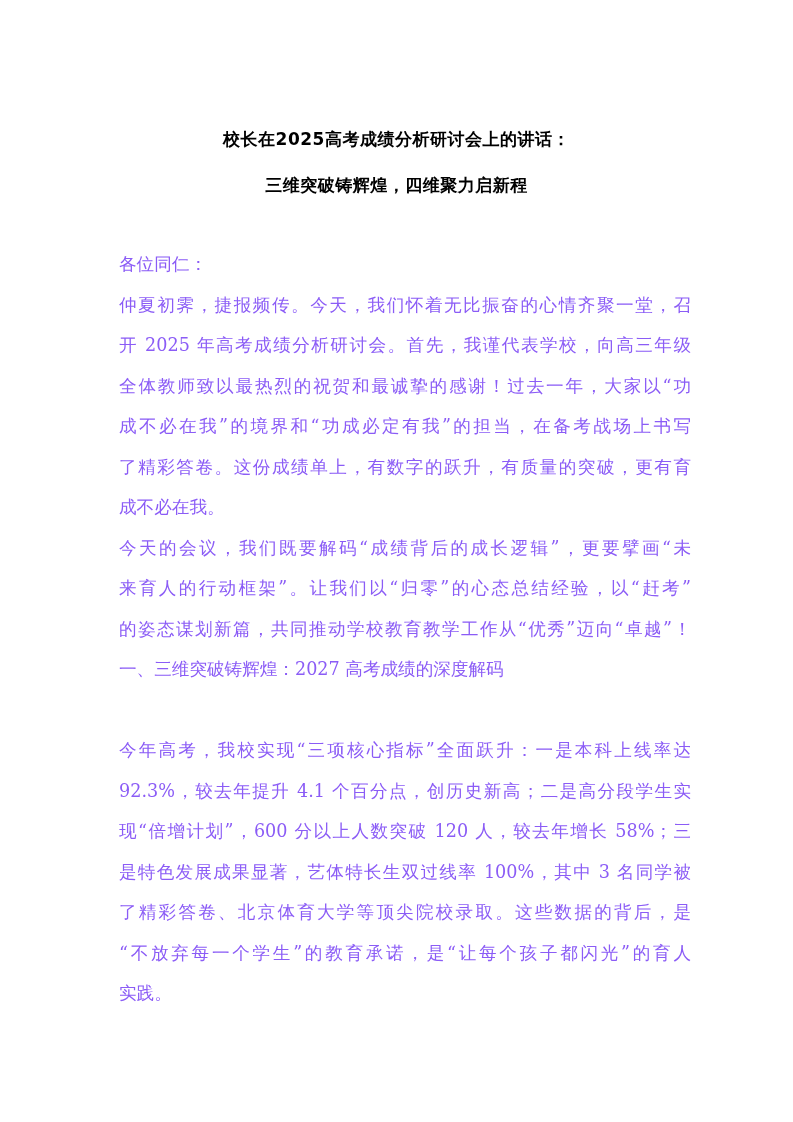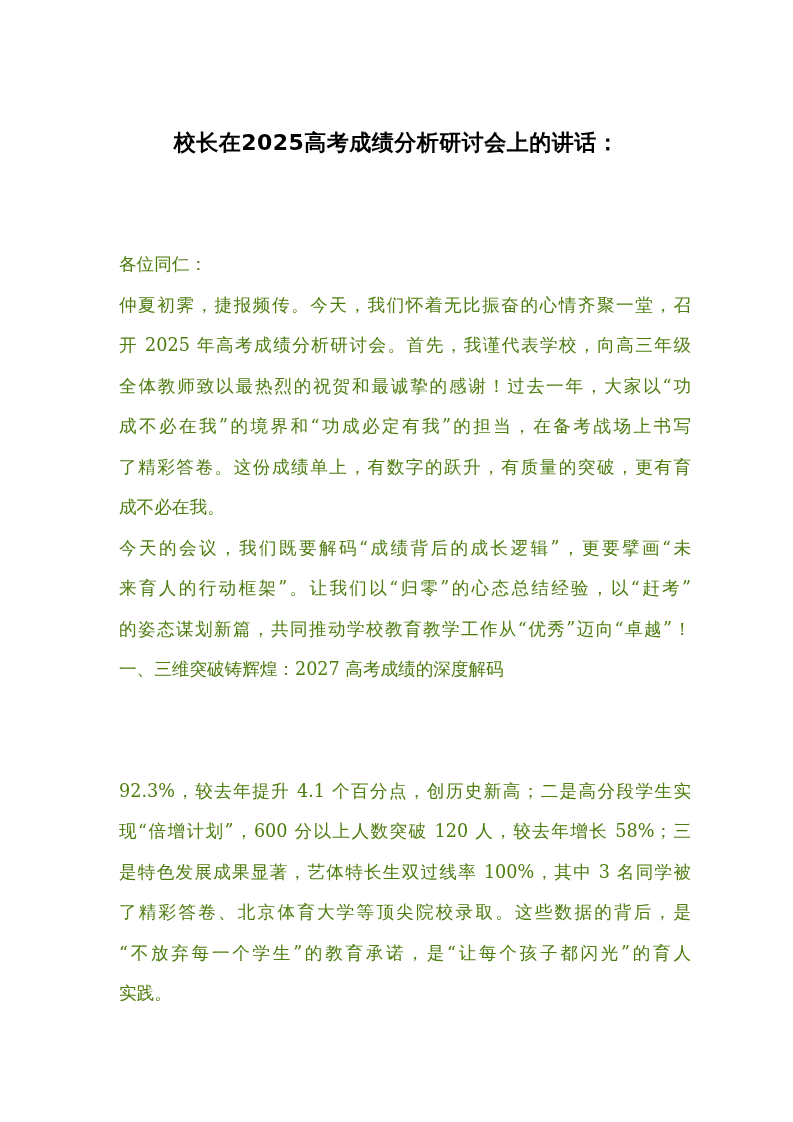--- a/index.html
+++ b/index.html
@@ -1,47 +1,49 @@
 <!DOCTYPE html>
 <html><head>
 <meta charset="utf-8">
 <style>
   html, body { margin: 0; padding: 0; background: #ffffff; }
   body { width: 793px; height: 1122px; position: relative; overflow: hidden; }
   .page { position: absolute; left: 0; top: 0; width: 793px; height: 1122px; background: #fff; }
   .title {
     position: absolute; left: 0; width: 793px; text-align: center;
     font-family: "DejaVu Sans", sans-serif; font-weight: bold;
-    font-size: 22px; color: #000; letter-spacing: 0.5px; white-space: nowrap;
+    font-size: 17px; color: #000; letter-spacing: 0.5px; white-space: nowrap;
   }
   .t1 { top: 128px; }
   .t2 { top: 174px; }
   .line {
     position: absolute; left: 119px; width: 572px;
-    font-family: "DejaVu Serif", serif; font-size: 17.6px; color: #4d7c0f;
+    font-family: "DejaVu Serif", serif; font-size: 17.6px; color: #8b5cf6;
     white-space: nowrap; line-height: 24px; text-align: justify; text-align-last: justify;
   }
   .line.last { text-align-last: left; }
 </style>
 </head>
 <body>
 
 <div class="page">
   <div class="title t1">校长在2025高考成绩分析研讨会上的讲话：</div>
+  <div class="title t2">三维突破铸辉煌，四维聚力启新程</div>
 
   <div class="line last" style="top:252px">各位同仁：</div>
   <div class="line" style="top:293px">仲夏初霁，捷报频传。今天，我们怀着无比振奋的心情齐聚一堂，召</div>
   <div class="line" style="top:333px">开 2025 年高考成绩分析研讨会。首先，我谨代表学校，向高三年级</div>
   <div class="line" style="top:374px">全体教师致以最热烈的祝贺和最诚挚的感谢！过去一年，大家以“功</div>
   <div class="line" style="top:414px">成不必在我”的境界和“功成必定有我”的担当，在备考战场上书写</div>
   <div class="line" style="top:455px">了精彩答卷。这份成绩单上，有数字的跃升，有质量的突破，更有育</div>
   <div class="line last" style="top:495px">成不必在我。</div>
   <div class="line" style="top:536px">今天的会议，我们既要解码“成绩背后的成长逻辑”，更要擘画“未</div>
   <div class="line" style="top:576px">来育人的行动框架”。让我们以“归零”的心态总结经验，以“赶考”</div>
   <div class="line" style="top:617px">的姿态谋划新篇，共同推动学校教育教学工作从“优秀”迈向“卓越”！</div>
   <div class="line last" style="top:657px">一、三维突破铸辉煌：2027 高考成绩的深度解码</div>
+  <div class="line" style="top:738px">今年高考，我校实现“三项核心指标”全面跃升：一是本科上线率达</div>
   <div class="line" style="top:779px">92.3%，较去年提升 4.1 个百分点，创历史新高；二是高分段学生实</div>
   <div class="line" style="top:819px">现“倍增计划”，600 分以上人数突破 120 人，较去年增长 58%；三</div>
   <div class="line" style="top:860px">是特色发展成果显著，艺体特长生双过线率 100%，其中 3 名同学被</div>
   <div class="line" style="top:900px">了精彩答卷、北京体育大学等顶尖院校录取。这些数据的背后，是</div>
   <div class="line" style="top:941px">“不放弃每一个学生”的教育承诺，是“让每个孩子都闪光”的育人</div>
   <div class="line last" style="top:981px">实践。</div>
 </div>
 
 </body></html>

